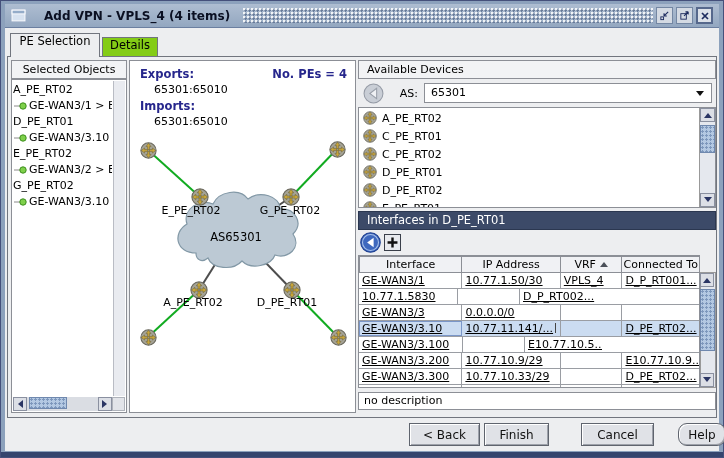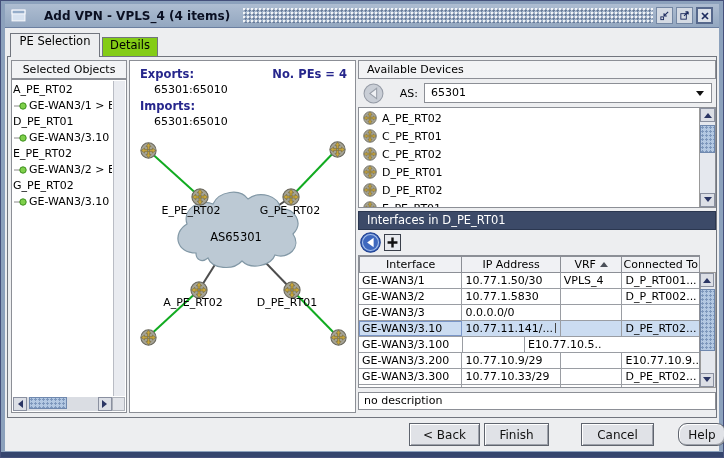--- a/index.html
+++ b/index.html
@@ -96,21 +96,21 @@
   .if-toolbar { position:absolute; top:19px; left:0; height:25px; display:flex; align-items:center; }
   .plus-btn { width:17px; height:17px; margin-left:3px; background:#E8EAEE; border:1.5px solid #3A3F4A;
               display:flex; align-items:center; justify-content:center; padding:0; }
   .tablewrap { position:absolute; left:0; top:44px; width:342px; height:133px; overflow:hidden;
                background:#fff; border:1px solid #8C8F96; }
   .thead { display:flex; height:17px; }
   .th { background:#F0F1F4; border:1px solid #8C8F96; border-left:none; text-align:center;
         line-height:15px; display:flex; align-items:center; justify-content:center; gap:4px; }
   .th:first-child { border-left:1px solid #8C8F96; }
   .sort-up { width:0; height:0; border:4px solid transparent; border-bottom:5px solid #4A4F58; margin-top:-4px; }
-  .trow { display:flex; height:16px; border-bottom:1px solid #9A9DA3; }
+  .trow { display:flex; height:16px; border-bottom:1px solid #9A9DA3;text-decoration:underline; }
   .td { border-right:1px solid #9A9DA3; padding:1px 2px 0 3px; white-space:nowrap; overflow:hidden; }
   .trow.sel { background:#CBDCF1; }
   .trow.sel .td:first-child { outline:1px solid #7A96C8; outline-offset:-1px; }
   .caret { display:inline-block; width:1px; height:10px; background:#444; vertical-align:-1px; margin-left:2px; }
   .c1 { width:104px; } .c2 { width:99px; } .c3 { width:62px; } .c4 { width:77px; border-right:none; }
   .tscroll { position:absolute; left:342px; top:61px; width:16px; height:116px;
              background:#E5E8EE; border:1px solid #999; }
   .descbox { position:absolute; left:0; top:181px; right:0; height:18px; border:1px solid #8C8F96;
              background:#fff; line-height:16px; padding-left:5px; }
 
@@ -377,21 +377,20 @@
                 <span>Connected To</span>
               </span>
           </div>
           <div class="trow">
             <span class="td c1">GE-WAN3/1</span>
               <span class="td c2">10.77.1.50/30</span>
               <span class="td c3">VPLS_4</span>
               <span class="td c4">D_P_RT001...</span>
           </div>
           <div class="trow">
-            <span class="td c1">GE-WAN3/2</span>
               <span class="td c2">10.77.1.5830</span>
               <span class="td c3"></span>
               <span class="td c4">D_P_RT002...</span>
           </div>
           <div class="trow">
             <span class="td c1">GE-WAN3/3</span>
               <span class="td c2">0.0.0.0/0</span>
               <span class="td c3"></span>
               <span class="td c4"></span>
           </div>

